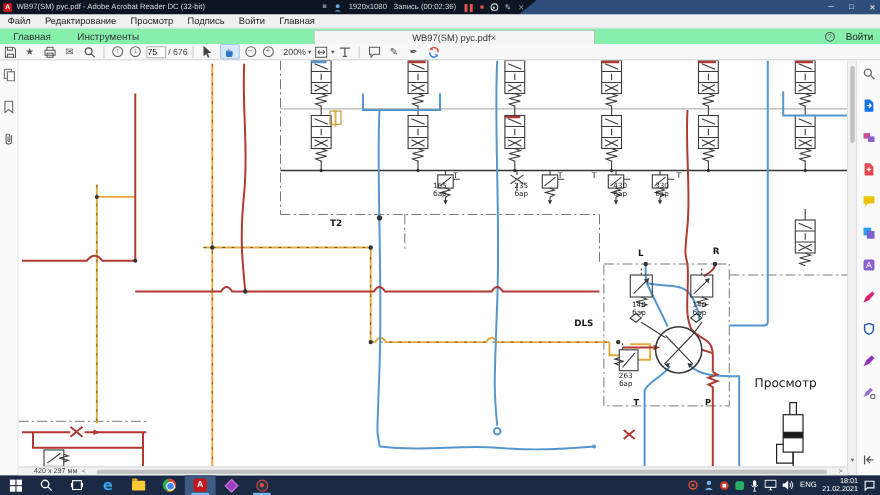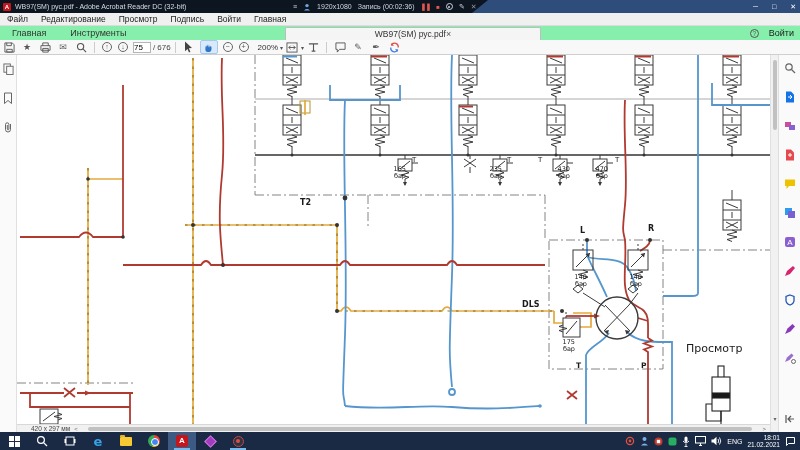--- a/index.html
+++ b/index.html
@@ -405,32 +405,32 @@
           <path d="M704,356 V372" fill="none"></path>
           <path d="M695,349 H689 V366 H704 V356" fill="none"></path>
         </g>
       </svg>
 
       <span class="schem-label lbl-b" style="left:283px;top:144px;font-size:8px">T2</span>
       <span class="schem-label lbl-b" style="left:563px;top:172px;font-size:8px">L</span>
       <span class="schem-label lbl-b" style="left:631px;top:170px;font-size:8px">R</span>
       <span class="schem-label lbl-s" style="left:550px;top:219px">140 бар</span>
       <span class="schem-label lbl-s" style="left:605px;top:219px">140 бар</span>
-      <span class="schem-label lbl-b" style="left:505px;top:246px;font-size:8px">DLS</span>
-      <span class="schem-label lbl-s" style="left: 538px;top:284px">175 бар</span>
+      <span class="schem-label lbl-b" style="left:505px;top:235px;font-size:8px">DLS</span>
+      <span class="schem-label lbl-s" style="left: 538px;top:284px">263 бар</span>
       <span class="schem-label lbl-b" style="left:559px;top:307px;font-size:7.5px">T</span>
       <span class="schem-label lbl-b" style="left:624px;top:307px;font-size:7.5px">P</span>
       <span class="schem-label" style="left:669px;top:288px;font-size:11px">Просмотр</span>
       <span class="schem-label lbl-s" style="left:369px;top:111px">165 бар</span>
       <span class="schem-label" style="left:395px;top:102px;font-size:7px">T</span>
-      <span class="schem-label lbl-s" style="left:465px;top:111px">235 бар</span>
+      <span class="schem-label lbl-s" style="left:443px;top:111px">235 бар</span>
       <span class="schem-label" style="left:490px;top:102px;font-size:7px">T</span>
       <span class="schem-label" style="left:521px;top:102px;font-size:7px">T</span>
       <span class="schem-label lbl-s" style="left:533px;top:111px">430 бар</span>
-      <span class="schem-label lbl-s" style="left:571px;top:111px">470 бар</span>
+      <span class="schem-label lbl-s" style="left:571px;top:111px">330 бар</span>
       <span class="schem-label" style="left:598px;top:102px;font-size:7px">T</span>
 
       <div class="status-strip">
         <span class="size-ind">420 x 297 мм</span>
         <span class="h-arrow">&lt;</span>
         <span class="h-thumb"></span>
         <span class="h-arrow">&gt;</span>
       </div>
     </div>
 

